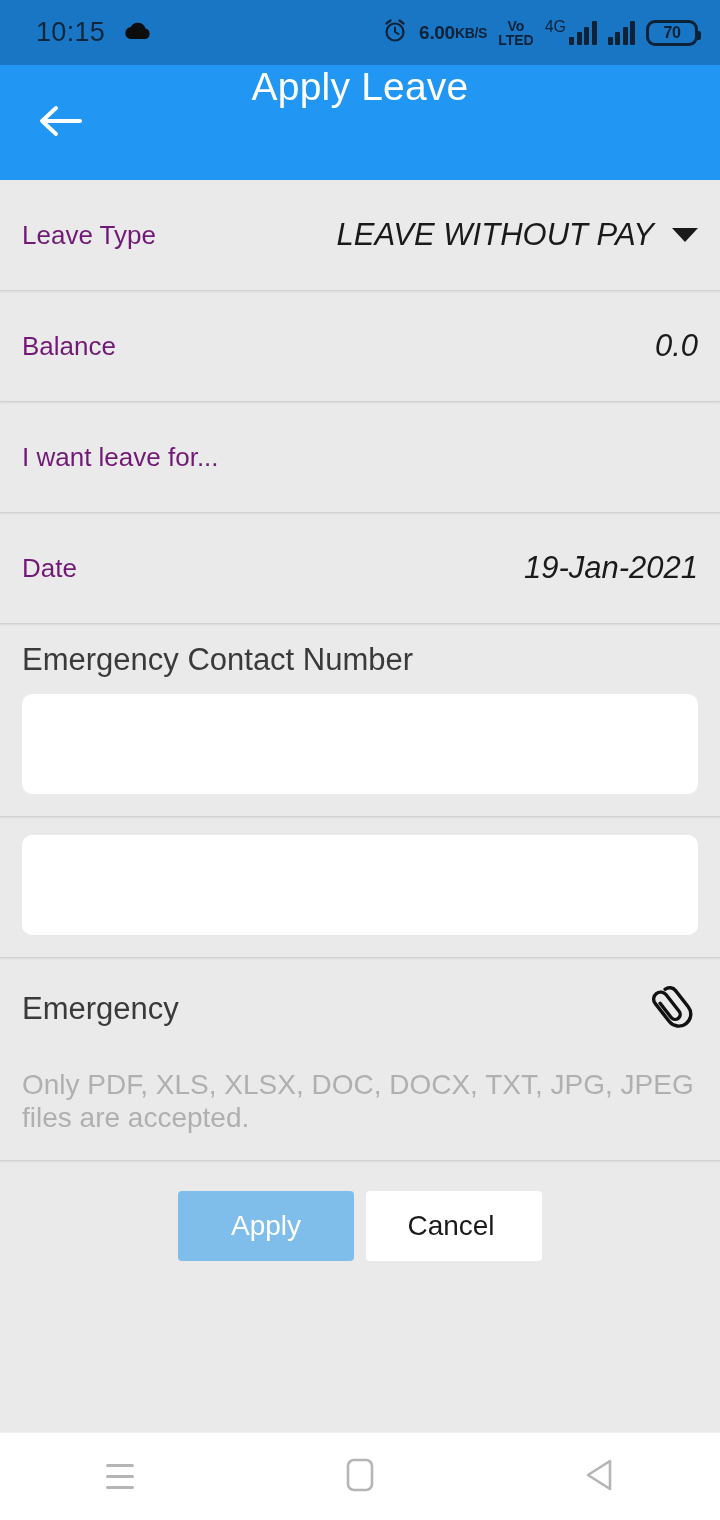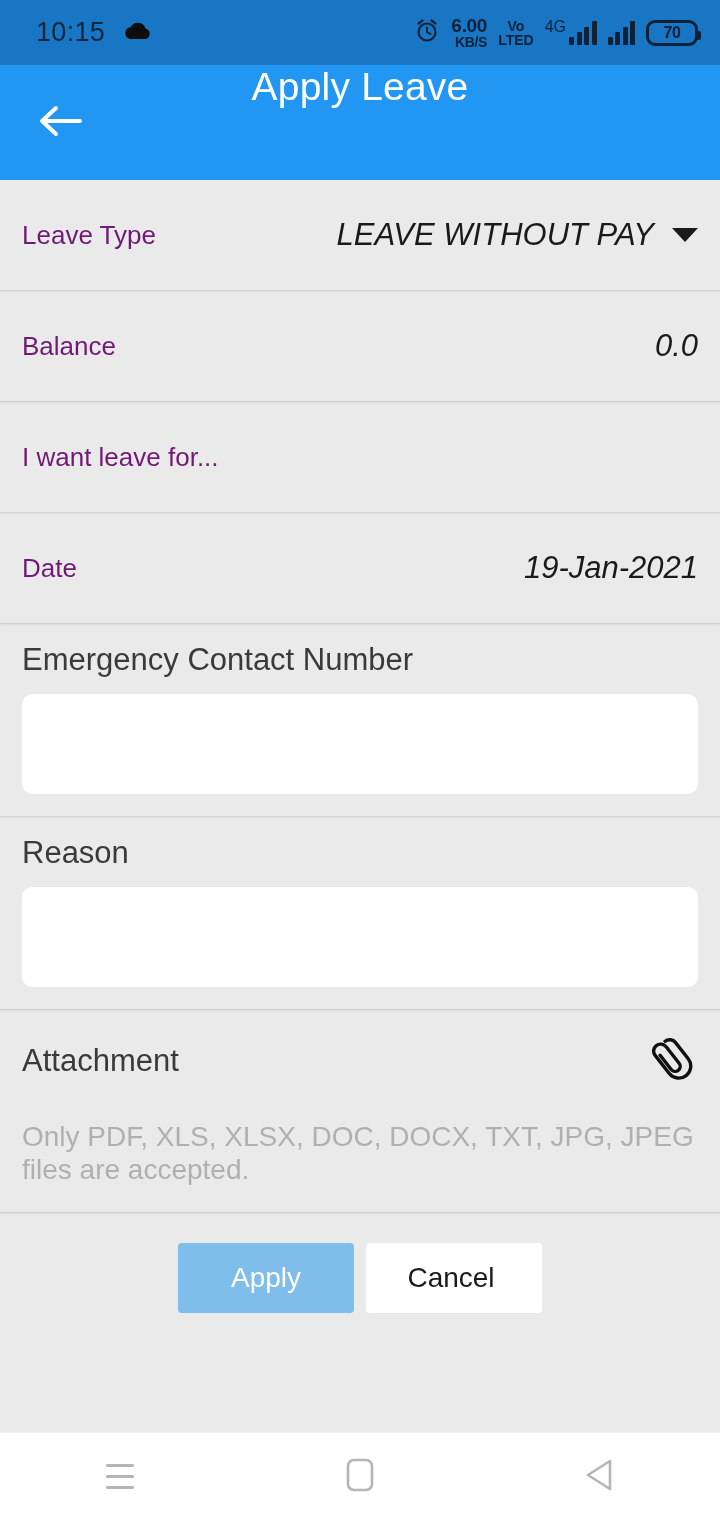--- a/index.html
+++ b/index.html
@@ -15,21 +15,21 @@
   .status-bar {
     height:65px; background:#1976c5;
     display:flex; align-items:center; justify-content:space-between;
     padding:0 22px 0 36px; flex:none;
   }
   .sb-left { display:flex; align-items:center; gap:18px; }
   .sb-time { font-size:27px; color:#10273b; letter-spacing:0.3px; }
   .cloud-icon { display:block; }
   .sb-right { display:flex; align-items:center; gap:11px; }
   .alarm-icon { display:block; }
-  .net-speed { display:flex; flex-direction:column; align-items:flex-end; line-height:1; color:#0d2237; }
+  .net-speed { display:flex; flex-direction:row; align-items:center; line-height:1; color:#0d2237; }
   .net-speed .v { font-size:19px; font-weight:bold; letter-spacing:-0.3px; }
   .net-speed .u { font-size:14px; font-weight:bold; letter-spacing:-0.3px; }
   .volte { display:flex; flex-direction:column; align-items:center; line-height:1; color:#0d2237; font-weight:bold; }
   .volte .a { font-size:14px; }
   .volte .b { font-size:14px; }
   .sig-group { display:flex; align-items:flex-end; gap:3px; }
   .sig-label { font-size:16px; font-weight:normal; color:#0d2237; position:relative; top:-9px; }
   .bars { display:flex; align-items:flex-end; gap:2.5px; height:24px; }
   .bars i { display:block; width:5px; background:#0d2237; border-radius:1px; }
   .battery {
@@ -182,28 +182,27 @@
     </div>
     <div class="sep"></div>
 
     <div class="field-block">
       <div class="field-label">Emergency Contact Number</div>
       <input class="field-input" type="text" placeholder="" style="">
     </div>
     <div class="sep"></div>
 
     <div class="field-block">
-      <div class="field-label">Reason</div>
       <input class="field-input" type="text" placeholder="" style="">
     </div>
     <div class="sep"></div>
 
     <div class="attach-block">
       <div class="attach-head">
-        <span class="attach-label">Attachment</span>
+        <span class="attach-label">Emergency</span>
         <span class="clip-btn">
           <span>
             <svg width="46" height="50" viewBox="0 0 46 50">
               <g transform="rotate(-38 23 25)">
                 <path d="M30 8 a7.5 7.5 0 0 1 7.5 7.5 V36 a12 12 0 0 1 -24 0 V13 a7 7 0 0 1 14 0 V34 a5 5 0 0 1 -10 0 V16" fill="none" stroke="#111111" stroke-width="3.4" stroke-linecap="round" stroke-linejoin="round"></path>
               </g>
             </svg>
           </span>
         </span>
       </div>

